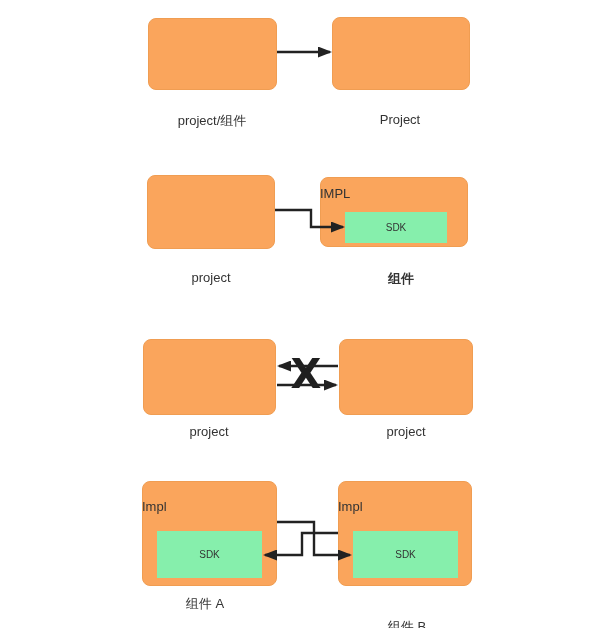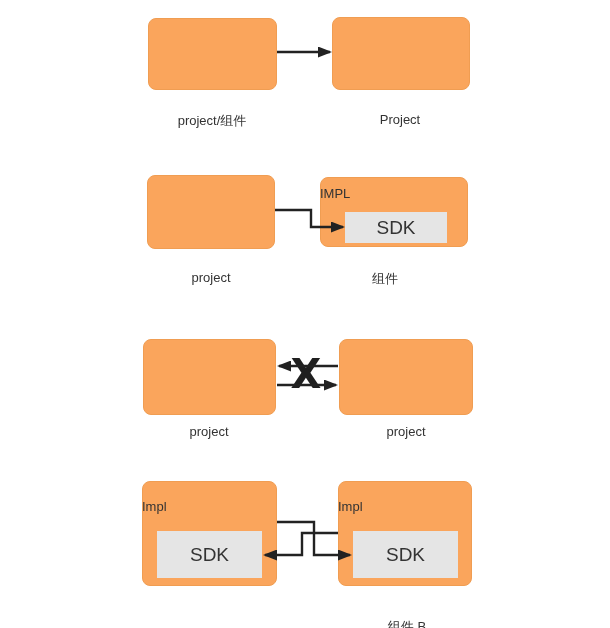--- a/index.html
+++ b/index.html
@@ -17,25 +17,25 @@
   }
   .obox {
     position: absolute;
     background: #FAA55C;
     border: 1px solid #F09D52;
     border-radius: 8px;
     box-sizing: border-box;
   }
   .ibox {
     position: absolute;
-    background: #e5e5e5;
+    background: #86efac;
     display: flex;
     align-items: center;
     justify-content: center;
-    font-size: 19px;
+    font-size: 10px;
     color: #333333;
     box-sizing: border-box;
   }
   .impl-label {
     position: absolute;
     left: 0;
     width: 100%;
     font-size: 13px;
     color: #333333;
   }
@@ -82,38 +82,39 @@
   <div class="caption" style="left:127px; top:112px;">project/组件</div>
   <div class="caption" style="left:315px; top:112px;">Project</div>
 
   <div class="obox" style="left:147px; top:175px; width:128px; height:74px;"></div>
   <div class="obox" style="left:320px; top:177px; width:148px; height:70px;"></div>
   <div class="impl-label" style="top:186px; left:320px; width:148px;">IMPL</div>
   <div class="ibox" style="left:345px; top:212px; width:102px; height:31px;">
     <span>SDK</span>
   </div>
   <div class="caption" style="left:126px; top:270px;">project</div>
-  <div class="caption" style="left:300px; top:270px;">组件</div>
+  <div class="caption" style="left:316px; top:270px;font-weight:bold;">组件</div>
 
   <div class="obox" style="left:143px; top:339px; width:133px; height:76px;"></div>
   <div class="obox" style="left:339px; top:339px; width:134px; height:76px;"></div>
   <div class="xmark">X</div>
   <div class="caption" style="left:124px; top:424px;">project</div>
   <div class="caption" style="left:321px; top:424px;">project</div>
 
   <div class="obox" style="left:142px; top:481px; width:135px; height:105px;"></div>
   <div class="obox" style="left:338px; top:481px; width:134px; height:105px;"></div>
   <div class="impl-label" style="top:499px; left:142px; width:135px;">Impl</div>
   <div class="impl-label" style="top:499px; left:338px; width:134px;">Impl</div>
   <div class="ibox" style="left:157px; top:531px; width:105px; height:47px;">
     <span>SDK</span>
   </div>
   <div class="ibox" style="left:353px; top:531px; width:105px; height:47px;">
     <span>SDK</span>
   </div>
+  <div class="caption" style="left:120px; top:595px;">组件 A</div>
   <div class="caption" style="left:322px; top:595px;margin-top:23px;">组件 B</div>
 
   <svg class="overlay" width="610" height="628" viewBox="0 0 610 628">
     <defs>
       <marker id="ah" markerUnits="userSpaceOnUse" markerWidth="14" markerHeight="11" refX="12" refY="5.5" orient="auto">
         <path d="M0,0 L14,5.5 L0,11 Z" fill="#222222"></path>
       </marker>
     </defs>
 
     <path class="wire" d="M277,52 L330,52" marker-end="url(#ah)"></path>

